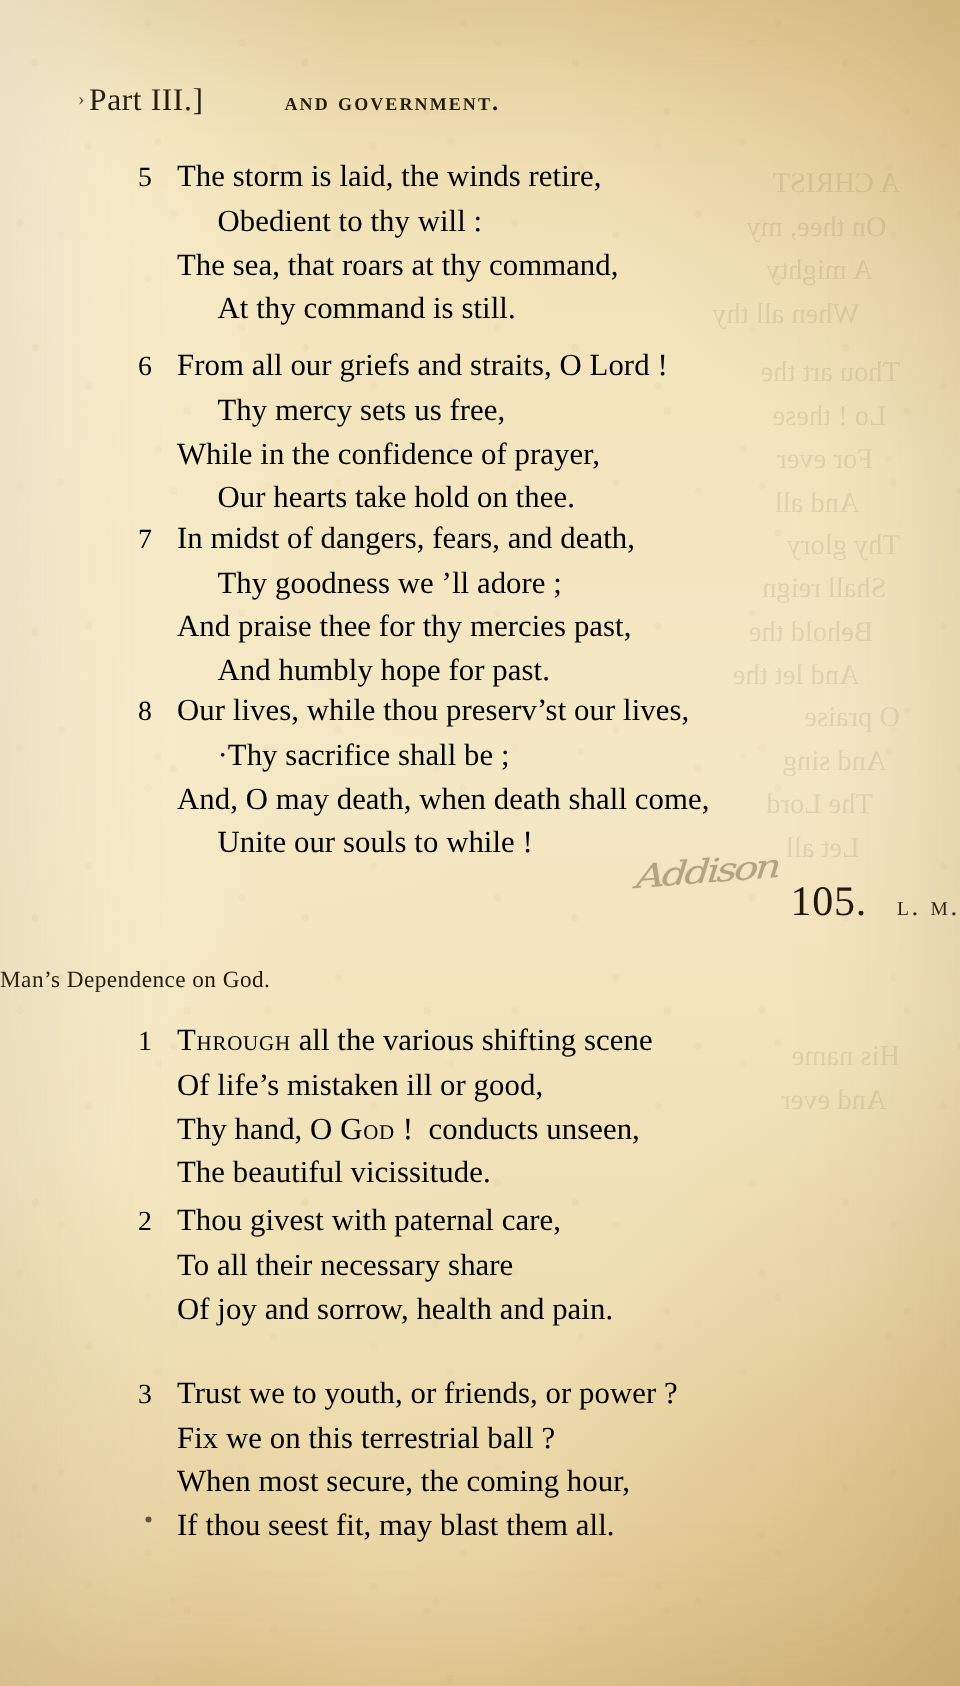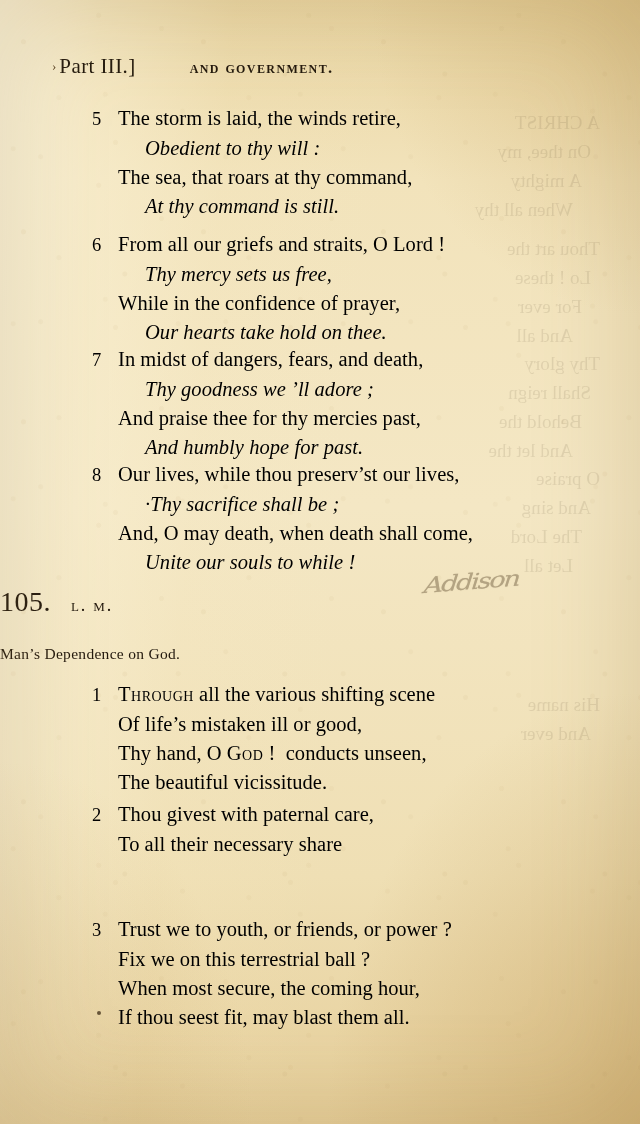--- a/index.html
+++ b/index.html
@@ -115,27 +115,27 @@
     white-space: pre;
     letter-spacing: .05px;
   }
   .vnum {
     width: 26px;
     flex: 0 0 26px;
     font-size: 18.5px;
     text-align: left;
   }
   .vtext { flex: 1 1 auto; }
-  .ind   { padding-left: 27px; font-style: italic; }   
+  .ind   { padding-left: 27px; }   
   .smcap { font-variant: small-caps; letter-spacing: .5px; text-align: center; }
 
   
   #hymn-head {
     top: 586px;
-    text-align: left;
+    text-align: right;
     font-size: 27px;
     letter-spacing: .5px;
   }
   #hymn-head .hnum   { font-size: 28px; }
   #hymn-head .hmeter {
     font-size: 18px;
     font-variant: small-caps;
     text-transform: lowercase;
     letter-spacing: 1.8px;
     margin-left: 20px;
@@ -253,20 +253,21 @@
   <div class="stanza" style="top:680px">
     <div class="vline"><span class="vnum">1</span><span class="vtext"><span class="smcap">Through</span><span> all the various shifting scene</span></span></div>
     <div class="vline"><span class="vnum"></span><span class="vtext">Of life’s mistaken ill or good,</span></div>
     <div class="vline"><span class="vnum"></span><span class="vtext"><span>Thy hand, O </span><span class="smcap">God</span><span> !  conducts unseen,</span></span></div>
     <div class="vline"><span class="vnum"></span><span class="vtext">The beautiful vicissitude.</span></div>
   </div>
 
   <div class="stanza" style="top:800px">
     <div class="vline"><span class="vnum">2</span><span class="vtext">Thou givest with paternal care,</span></div>
     <div class="vline"><span class="vnum"></span><span class="vtext">To all their necessary share</span></div>
+    <div class="vline"><span class="vnum"></span><span class="vtext">Of joy and sorrow, health and pain.</span></div>
   </div>
 
   <div class="stanza" style="top:915px">
     <div class="vline"><span class="vnum">3</span><span class="vtext">Trust we to youth, or friends, or power ?</span></div>
     <div class="vline"><span class="vnum"></span><span class="vtext">Fix we on this terrestrial ball ?</span></div>
     <div class="vline"><span class="vnum"></span><span class="vtext">When most secure, the coming hour,</span></div>
     <div class="vline"><span class="vnum"></span><span class="vtext">If thou seest fit, may blast them all.</span></div>
   </div>
 
   <div class="fleck" style="left:97px; top:1011px"></div>

